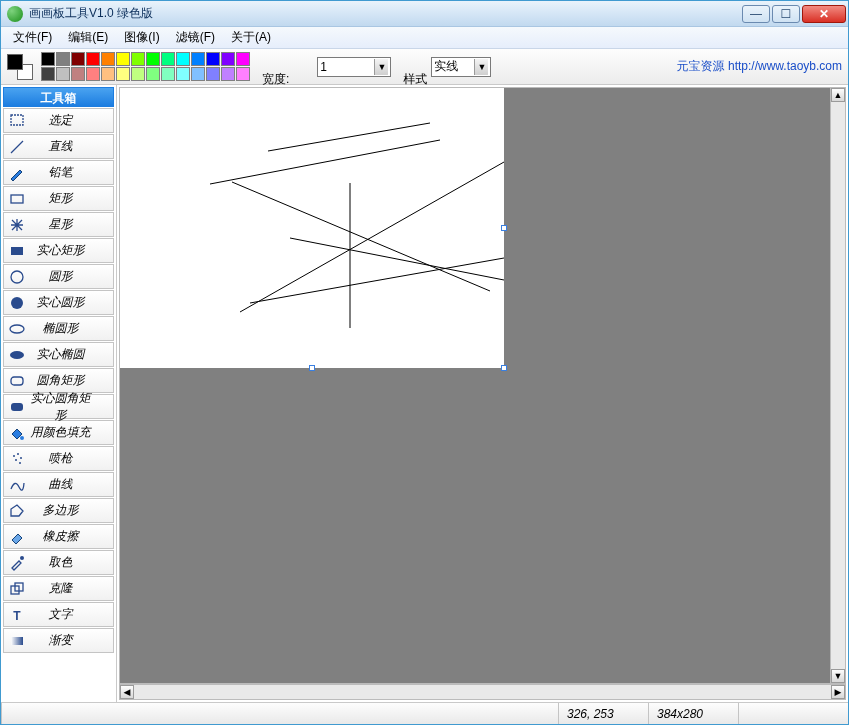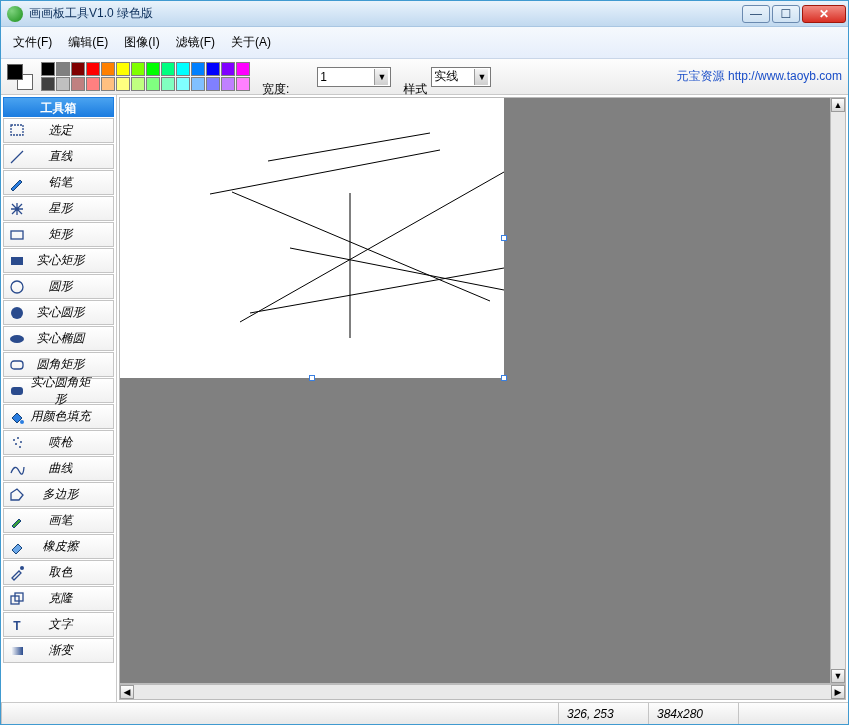--- a/index.html
+++ b/index.html
@@ -8,21 +8,21 @@
 .window { width: 849px; height: 725px; border: 1px solid #409ad0; background: #fff; display: flex; flex-direction: column; }
 
 .titlebar { height: 26px; background: linear-gradient(#eaf3fb,#d5e6f6,#c1d9ef); display: flex; align-items: center; padding: 0 2px 0 6px; border-bottom: 1px solid #a9c6e2; }
 .titlebar .tb-icon { width: 16px; height: 16px; background: radial-gradient(circle at 30% 30%, #7ed37e, #1a8f1a); border-radius: 50%; margin-right: 6px; }
 .titlebar .tb-title { color: #0b2e5a; flex: 1; font-size:12px;}
 .winbtns { display: flex; gap: 2px; }
 .winbtn { width: 28px; height: 18px; border: 1px solid #6a8ab0; border-radius: 3px; background: linear-gradient(#eaf3fb,#cfe2f3); display:flex; align-items:center; justify-content:center; color:#2a4b72; font-size:11px; cursor:default;}
 .winbtn.close { background: linear-gradient(#f28b82,#d93025); border-color:#a0170b; color:#fff; width:44px;}
 .winbtn.close span{font-weight:bold;}
 
-.menubar { height: 32px; background: linear-gradient(#f5f9fd,#e6eefb); display:flex; align-items:center; padding:0 4px; border-bottom:1px solid #c9d6e8; }
+.menubar { height: 22px; background: linear-gradient(#f5f9fd,#e6eefb); display:flex; align-items:center; padding:0 4px; border-bottom:1px solid #c9d6e8; }
 .menuitem { padding: 2px 8px; color:#000; }
 
 .toolbar { height: 36px; background: linear-gradient(#fdfdfd,#ececec); border-bottom:1px solid #c9c9c9; display:flex; align-items:center; padding:0 6px; gap:4px;}
 .fgbg { position:relative; width:26px; height:26px; }
 .fgbg .bg { position:absolute; right:0; bottom:0; width:16px; height:16px; background:#fff; border:1px solid #666;}
 .fgbg .fg { position:absolute; left:0; top:0; width:16px; height:16px; background:#000; border:1px solid #666;}
 .palette { display:grid; grid-template-columns: repeat(14, 14px); grid-template-rows: repeat(2, 14px); gap:1px; margin-left:4px;}
 .swatch { width:14px; height:14px; border:1px solid #808080;}
 .tlabel { margin-left:8px;margin-top:25px; }
 .sel { border:1px solid #7a7a7a; background:#fff; height:20px; display:inline-flex; align-items:center; padding:0 2px;}
@@ -157,56 +157,64 @@
             <span class="ti-icon">
               <svg viewBox="0 0 16 16">
                 <path d="M2 14 L11 5 L13 7 L4 16 Z" fill="#2a7de0" stroke="#14427a"></path>
               </svg>
             </span>
             <span class="ti-label">铅笔</span>
           </div>
           <div class="toolitem">
             <span class="ti-icon">
               <svg viewBox="0 0 16 16">
+                <rect x="2" y="4" width="12" height="8" stroke="#2a4b8d" stroke-width="1.3" fill="none"></rect>
+              </svg>
+            </span>
+            <span class="ti-label">矩形</span>
+          </div>
+          <div class="toolitem">
+            <span class="ti-icon">
+              <svg viewBox="0 0 16 16">
                 <path d="M8 2 L8 14 M2 8 L14 8 M3 3 L13 13 M13 3 L3 13" stroke="#2a4b8d" stroke-width="1.3" fill="none"></path>
               </svg>
             </span>
             <span class="ti-label">星形</span>
           </div>
           <div class="toolitem">
             <span class="ti-icon">
               <svg viewBox="0 0 16 16">
-                <rect x="2" y="4" width="12" height="8" stroke="#2a4b8d" stroke-width="1.3" fill="none"></rect>
-              </svg>
-            </span>
-            <span class="ti-label">矩形</span>
-          </div>
-          <div class="toolitem">
-            <span class="ti-icon">
-              <svg viewBox="0 0 16 16">
                 <rect x="2" y="4" width="12" height="8" fill="#2a4b8d"></rect>
               </svg>
             </span>
             <span class="ti-label">实心矩形</span>
           </div>
           <div class="toolitem">
             <span class="ti-icon">
               <svg viewBox="0 0 16 16">
                 <circle cx="8" cy="8" r="6" stroke="#2a4b8d" stroke-width="1.3" fill="none"></circle>
               </svg>
             </span>
             <span class="ti-label">圆形</span>
           </div>
           <div class="toolitem">
             <span class="ti-icon">
               <svg viewBox="0 0 16 16">
                 <circle cx="8" cy="8" r="6" fill="#2a4b8d"></circle>
               </svg>
             </span>
             <span class="ti-label">实心圆形</span>
+          </div>
+          <div class="toolitem">
+            <span class="ti-icon">
+              <svg viewBox="0 0 16 16">
+                <ellipse cx="8" cy="8" rx="7" ry="4" stroke="#2a4b8d" stroke-width="1.3" fill="none"></ellipse>
+              </svg>
+            </span>
+            <span class="ti-label">椭圆形</span>
           </div>
           <div class="toolitem">
             <span class="ti-icon">
               <svg viewBox="0 0 16 16">
                 <ellipse cx="8" cy="8" rx="7" ry="4" fill="#2a4b8d"></ellipse>
               </svg>
             </span>
             <span class="ti-label">实心椭圆</span>
           </div>
           <div class="toolitem">
@@ -254,28 +262,20 @@
             </span>
             <span class="ti-label">曲线</span>
           </div>
           <div class="toolitem">
             <span class="ti-icon">
               <svg viewBox="0 0 16 16">
                 <path d="M2 13 L2 6 L8 2 L14 8 L10 13 Z" stroke="#2a4b8d" stroke-width="1.3" fill="none"></path>
               </svg>
             </span>
             <span class="ti-label">多边形</span>
-          </div>
-          <div class="toolitem">
-            <span class="ti-icon">
-              <svg viewBox="0 0 16 16">
-                <path d="M3 13 L10 6 L12 8 L5 15 Z" fill="#3aa03a" stroke="#14427a"></path>
-              </svg>
-            </span>
-            <span class="ti-label">画笔</span>
           </div>
           <div class="toolitem">
             <span class="ti-icon">
               <svg viewBox="0 0 16 16">
                 <path d="M3 11 L9 5 L13 9 L7 15 Z" fill="#6aa7e8" stroke="#14427a"></path>
               </svg>
             </span>
             <span class="ti-label">橡皮擦</span>
           </div>
           <div class="toolitem">

